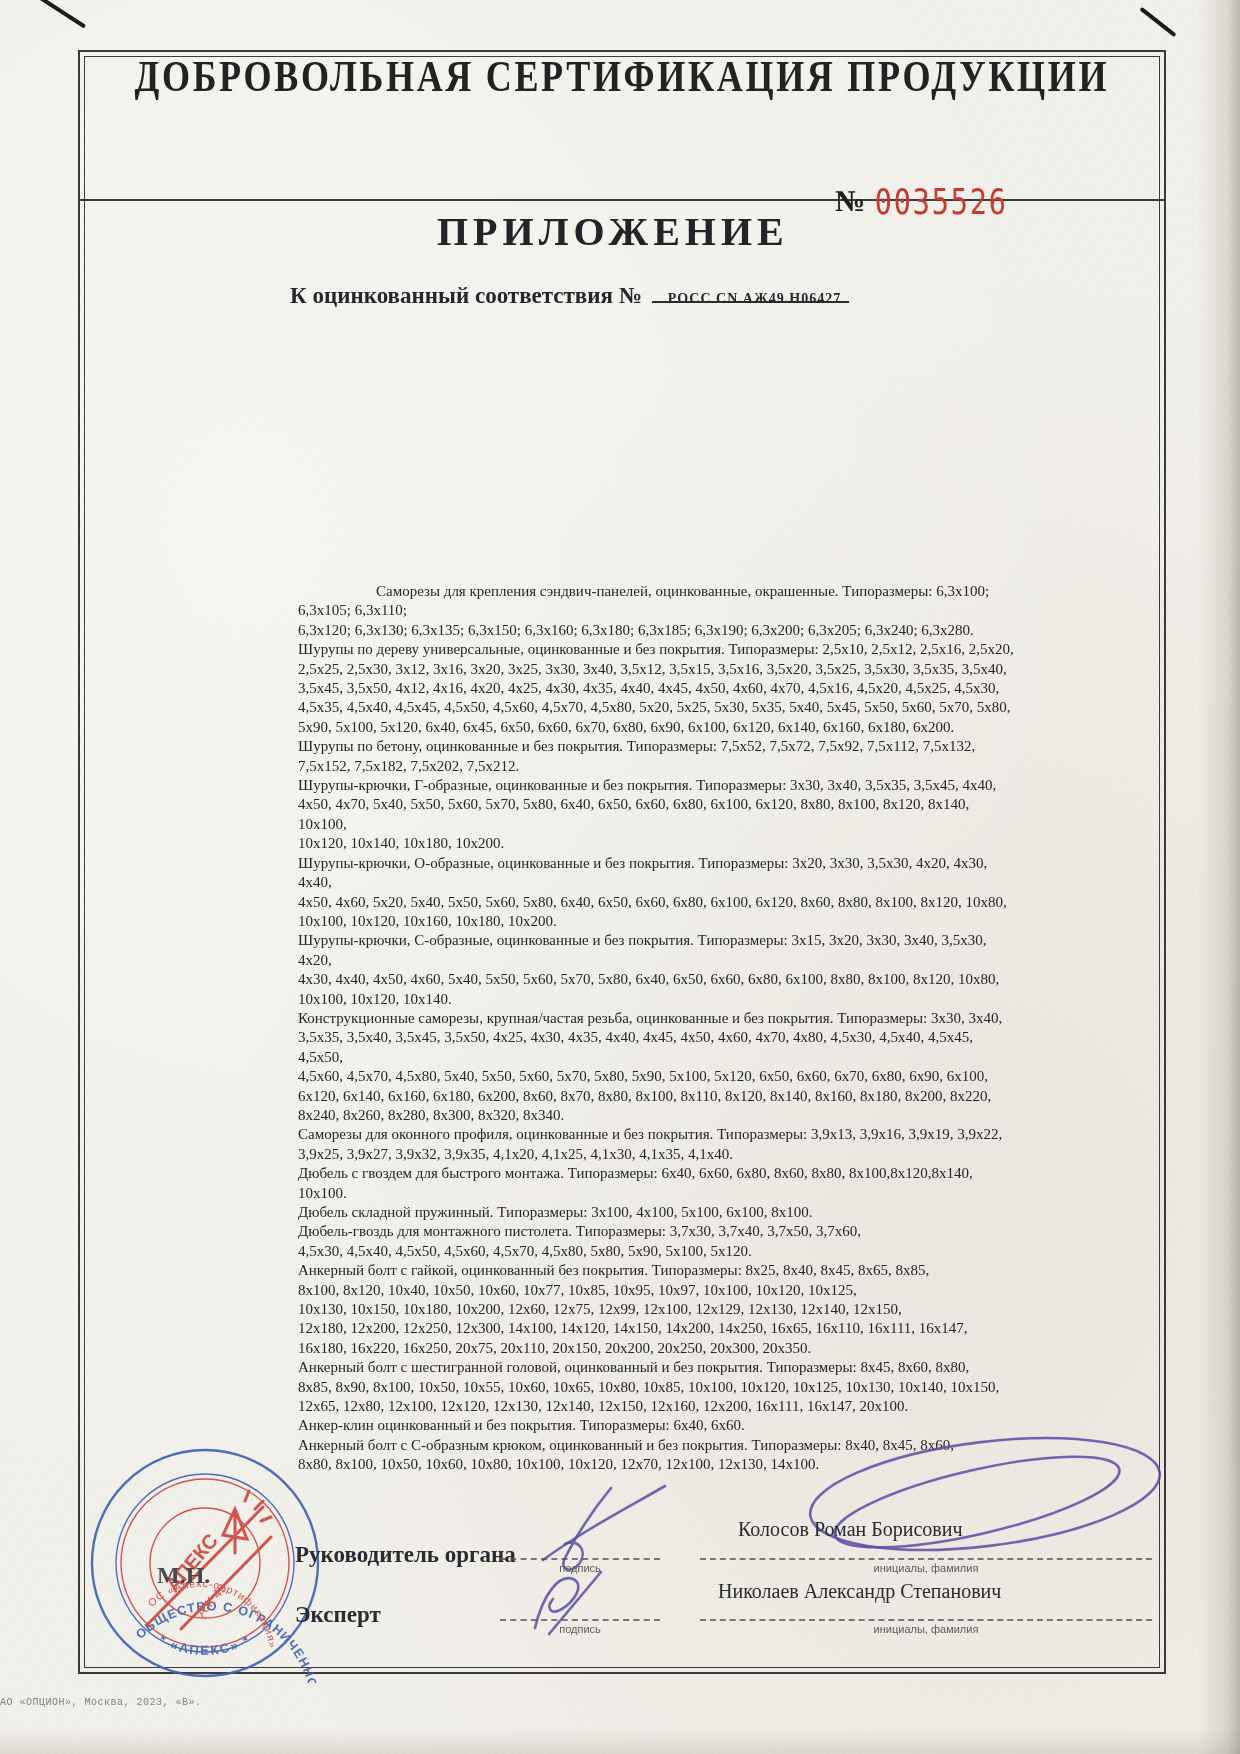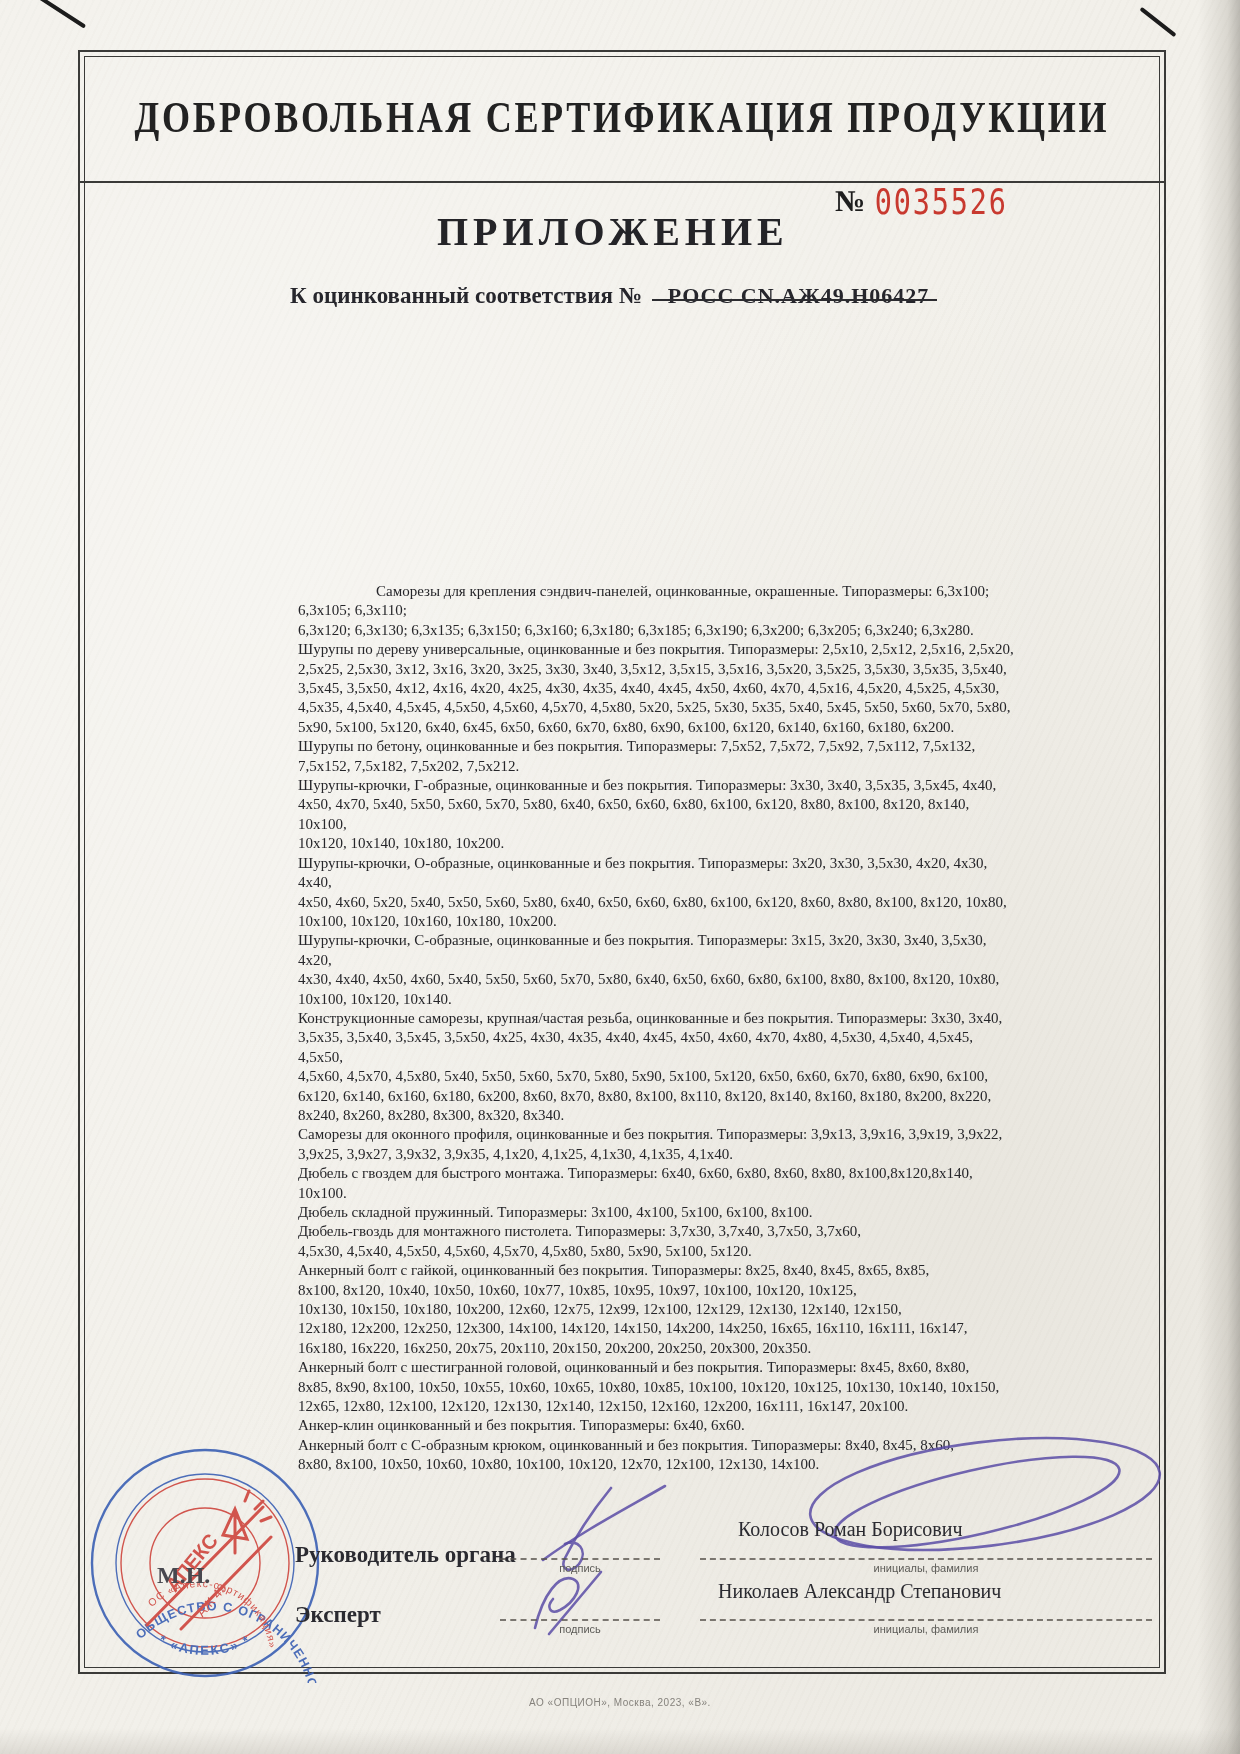--- a/index.html
+++ b/index.html
@@ -35,43 +35,43 @@
 
   .frame{
     position:absolute;left:78px;top:50px;width:1088px;height:1624px;
     border:2px solid var(--frame);
   }
   .frame::before{
     content:"";position:absolute;left:4px;top:4px;right:4px;bottom:4px;
     border:1px solid var(--frame);pointer-events:none;
   }
   .header-band{
-    position:absolute;left:0;top:0;width:100%;height:131px;
+    position:absolute;left:0;top:0;width:100%;height:149px;
     border-bottom:2px solid var(--frame);
-    display:flex;align-items:center;justify-content:center;
+    display:flex;align-items:flex-start;justify-content:center;
   }
   .doc-title{
     font-weight:bold;font-size:41px;letter-spacing:3px;
     transform:scale(.88,1.08);white-space:nowrap;color:#222;
   }
 
   .blank-number{position:absolute;left:835px;top:184px;white-space:nowrap;}
   .blank-number .no-sign{font-size:30px;font-weight:bold;color:#1e1e1e;vertical-align:top;}
   .blank-number .digits{
     font-family:"DejaVu Sans Mono", monospace;
     font-size:31px;color:var(--number-red);letter-spacing:2px;
     transform:scale(.92,1.12);display:inline-block;vertical-align:top;
   }
 
   .appendix-title{
     position:absolute;left:437px;top:208px;
     font-size:40px;font-weight:bold;letter-spacing:5px;white-space:nowrap;color:#242428;
   }
   .cert-line{position:absolute;left:290px;top:283px;white-space:nowrap;font-size:23px;font-weight:bold;color:#26262c;}
-  .cert-ref{position:relative;display:inline-block;margin-left:26px;font-size:22px;letter-spacing:1px;}
+  .cert-ref{position:relative;display:inline-block;margin-left:26px;font-size:14px;letter-spacing:1px;}
   .cert-ref::after{
     content:"";position:absolute;left:-16px;right:-8px;top:60%;
     border-top:2px solid #2c2c30;
   }
 
   .body-text{
     position:absolute;left:298px;top:582px;width:832px;
     font-size:15px;line-height:19.4px;color:#26262a;
   }
   .body-text .bline{white-space:nowrap;}
@@ -101,22 +101,22 @@
 
   .stamp-svg{position:absolute;left:85px;top:1443px;opacity:.92;}
   .stamp-svg .ring-blue{fill:none;stroke:var(--stamp-blue);}
   .stamp-svg .ring-red{fill:none;stroke:var(--stamp-red);}
   .stamp-svg .t-blue{fill:var(--stamp-blue);font-family:"Liberation Sans", sans-serif;font-weight:bold;}
   .stamp-svg .t-red{fill:var(--stamp-red);font-family:"Liberation Sans", sans-serif;}
   .stamp-svg .emblem{stroke:var(--stamp-red);stroke-width:3;fill:none;stroke-linecap:round;}
   .stamp-svg .monogram{fill:#3a3a42;font-family:"Liberation Serif", serif;font-weight:bold;font-size:24px;}
 
   .imprint{
-    position:absolute;left:0;top:1697px;width:100%;text-align:center;
-    font-family:Liberation Sans, sans-serif;font-size:10px;color:#85827c;letter-spacing:.5px;
+    position:absolute;left:0;top:1697px;width:100%;text-align:left;
+    font-family:Liberation Mono, monospace;font-size:10px;color:#85827c;letter-spacing:.5px;
   }
 </style>
 </head>
 <body>
 
 <div class="page">
 
   <div class="corner-mark tl"></div>
   <div class="corner-mark tr"></div>
 

